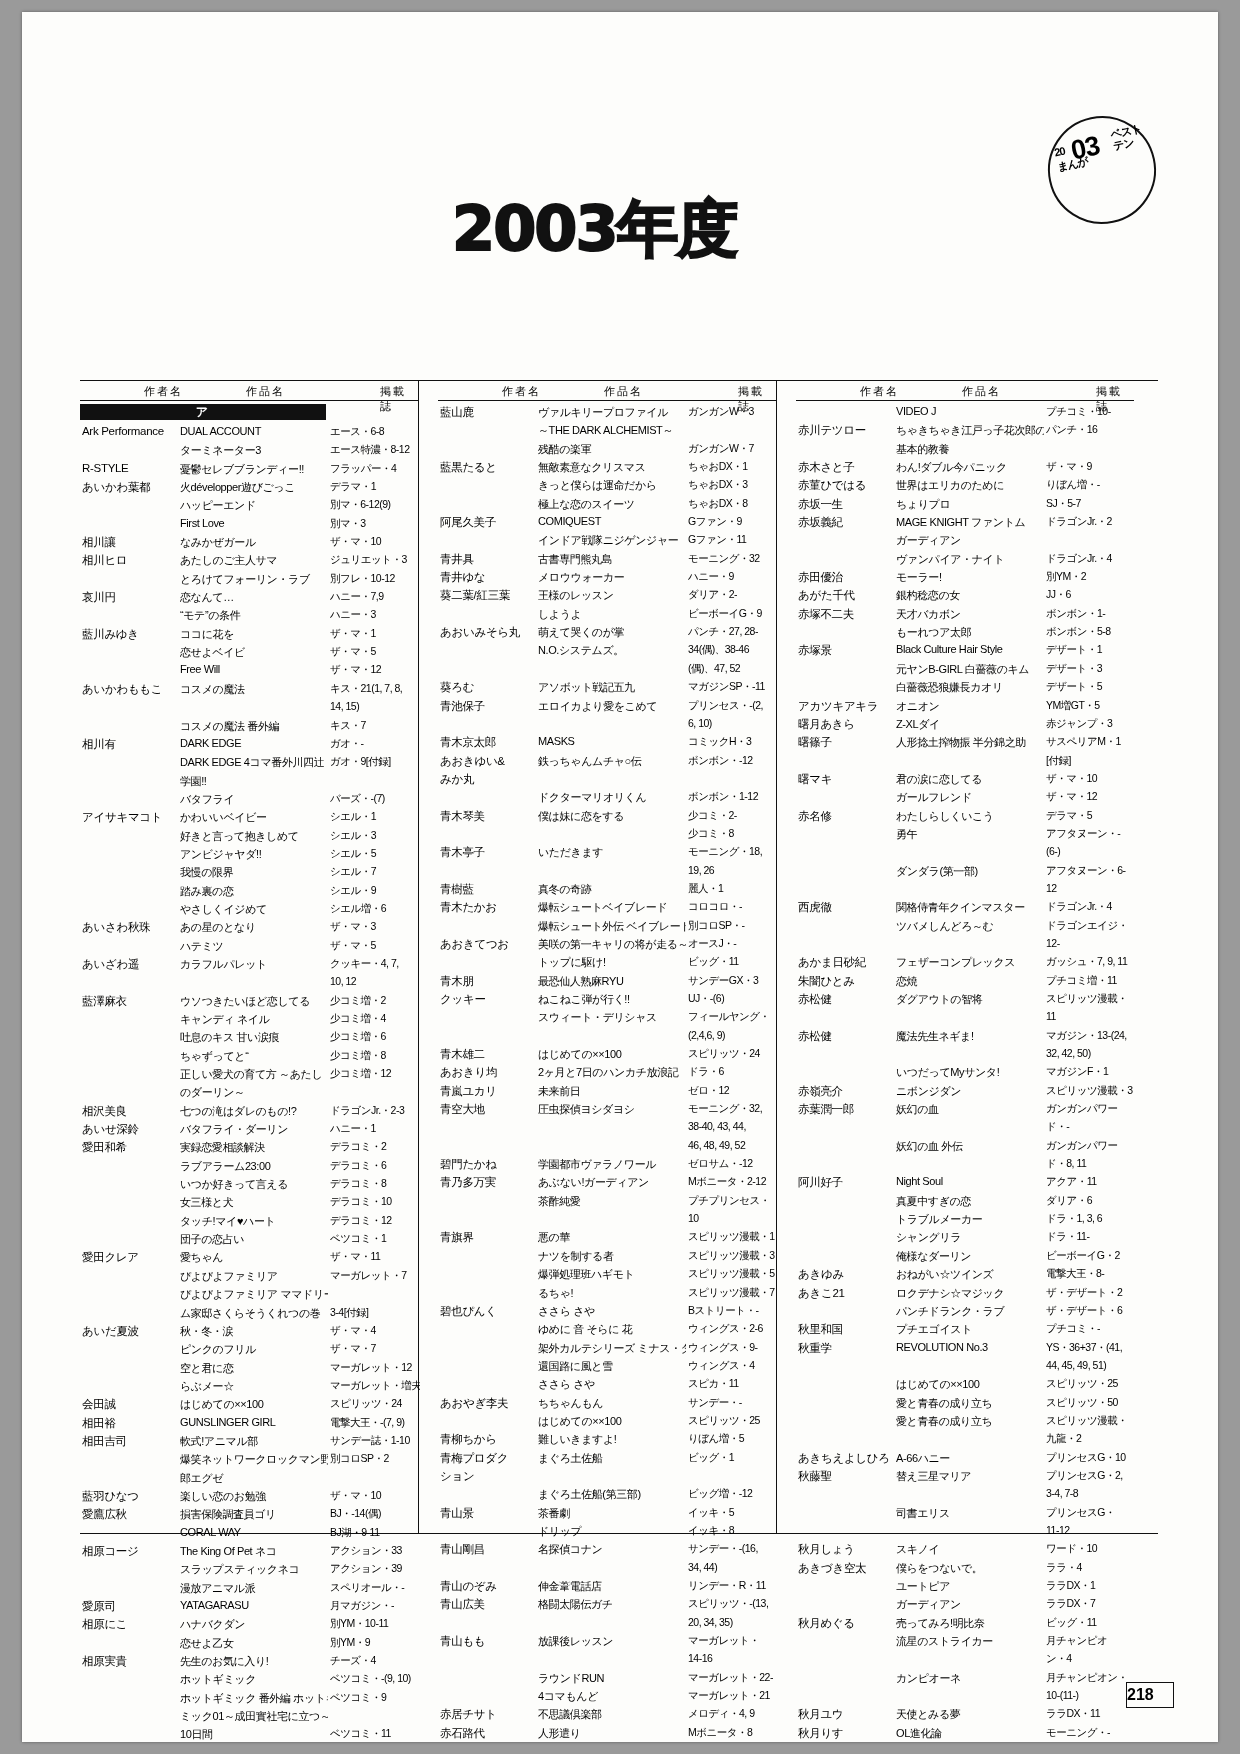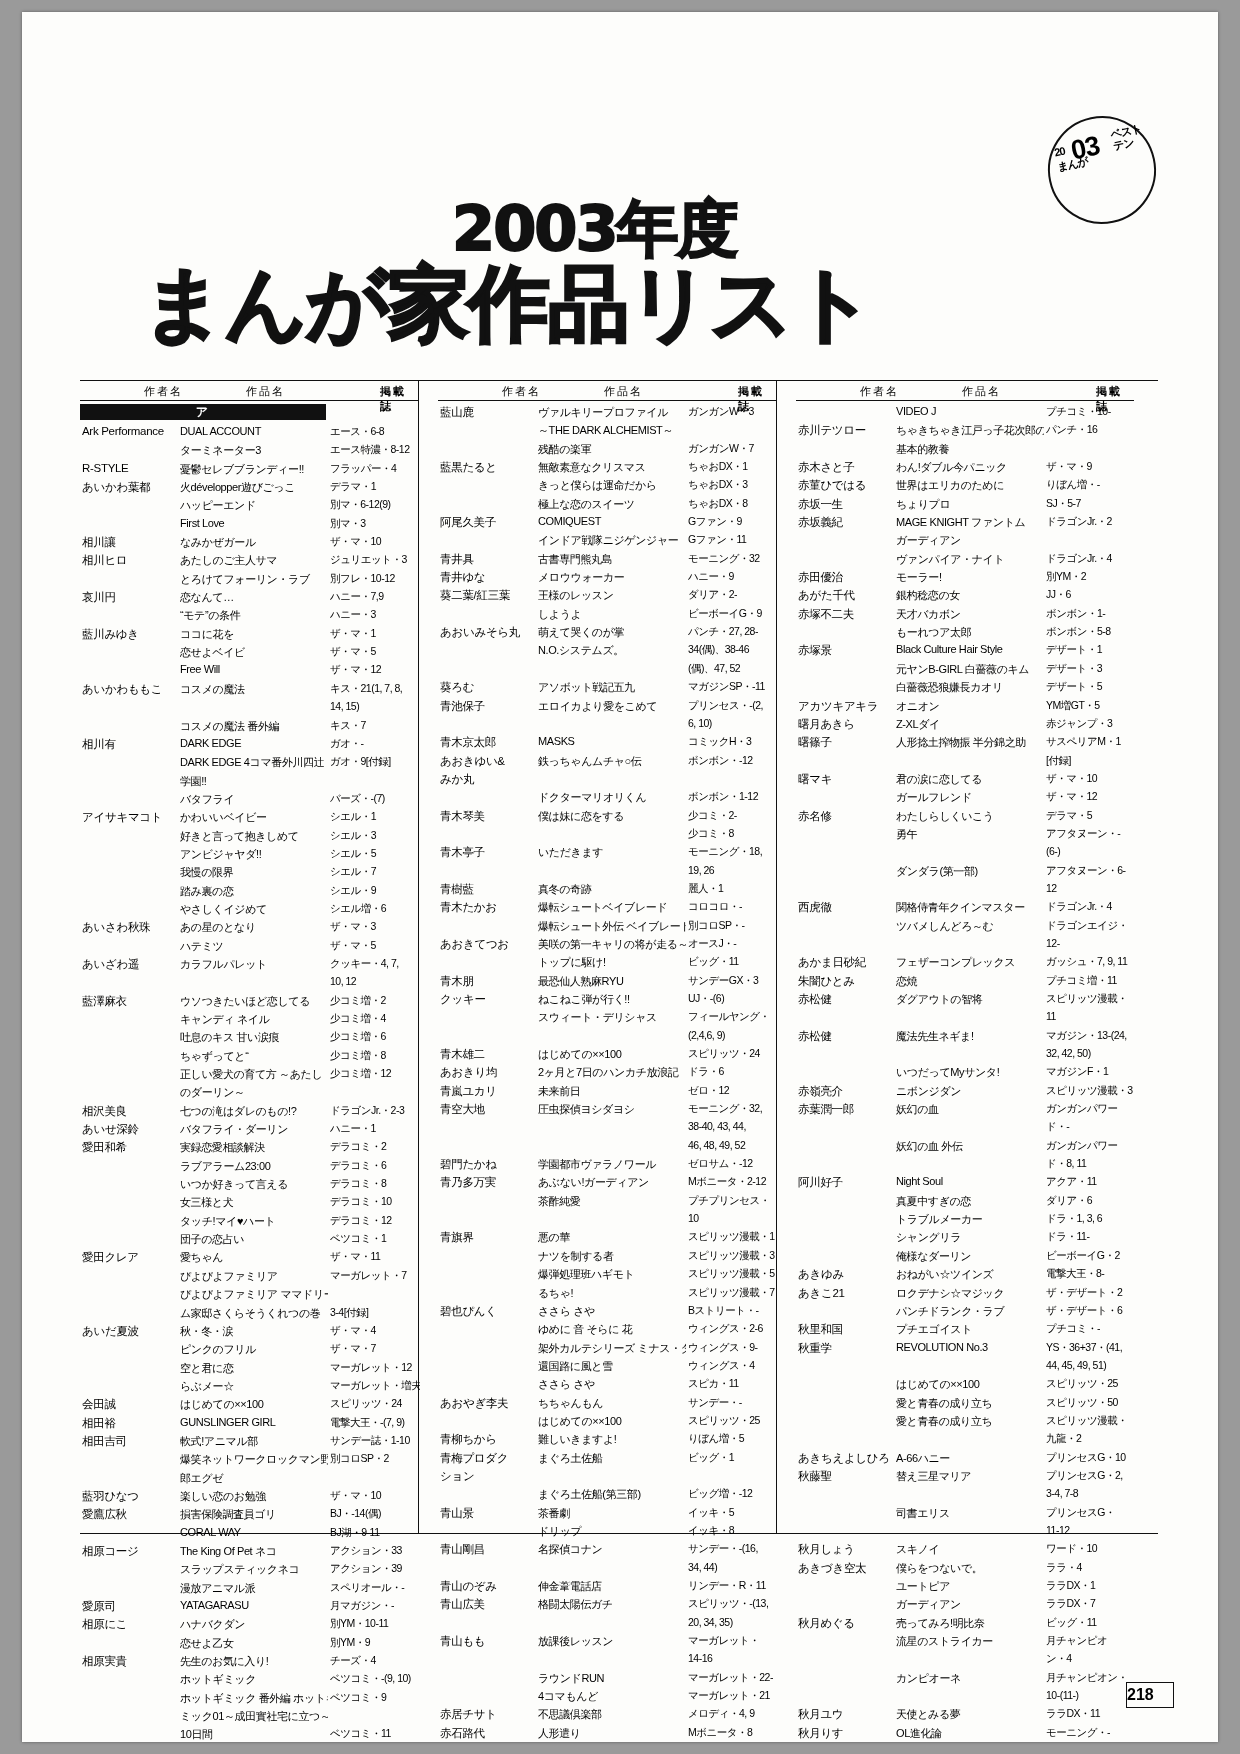--- a/index.html
+++ b/index.html
@@ -122,21 +122,21 @@
     font-size: 11px;
   }
   .head span {
     position: absolute;
     top: 3px;
     letter-spacing: 2px;
     margin-left: 48px;
   }
   .head .h-author { left: 16px; }
   .head .h-title { left: 118px; }
-  .head .h-mag { left: 252px; font-weight: bold; }
+  .head .h-mag { left: 252px; }
   .rows {
     position: relative;
     padding-top: 2px;
   }
   .row {
     position: relative;
     height: 18.35px;
     font-size: 11.5px;
     white-space: nowrap;
   }
@@ -203,21 +203,20 @@
 <div class="page">
 
   <div class="stamp">
     <span class="s-l1">20</span>
     <span class="s-big">03</span>
     <span class="s-l2">まんが</span>
     <span class="s-r">ベストテン</span>
   </div>
 
   <div class="title-year">2003年度</div>
-  <div class="title-main">まんが家作品リスト</div>
 
   <div class="table-wrap">
 
     <div class="col c1">
       <div class="vline" style="left:338px"></div>
       <div class="head">
         <span class="h-author">作者名</span>
         <span class="h-title">作品名</span>
         <span class="h-mag">掲載誌</span>
       </div>

